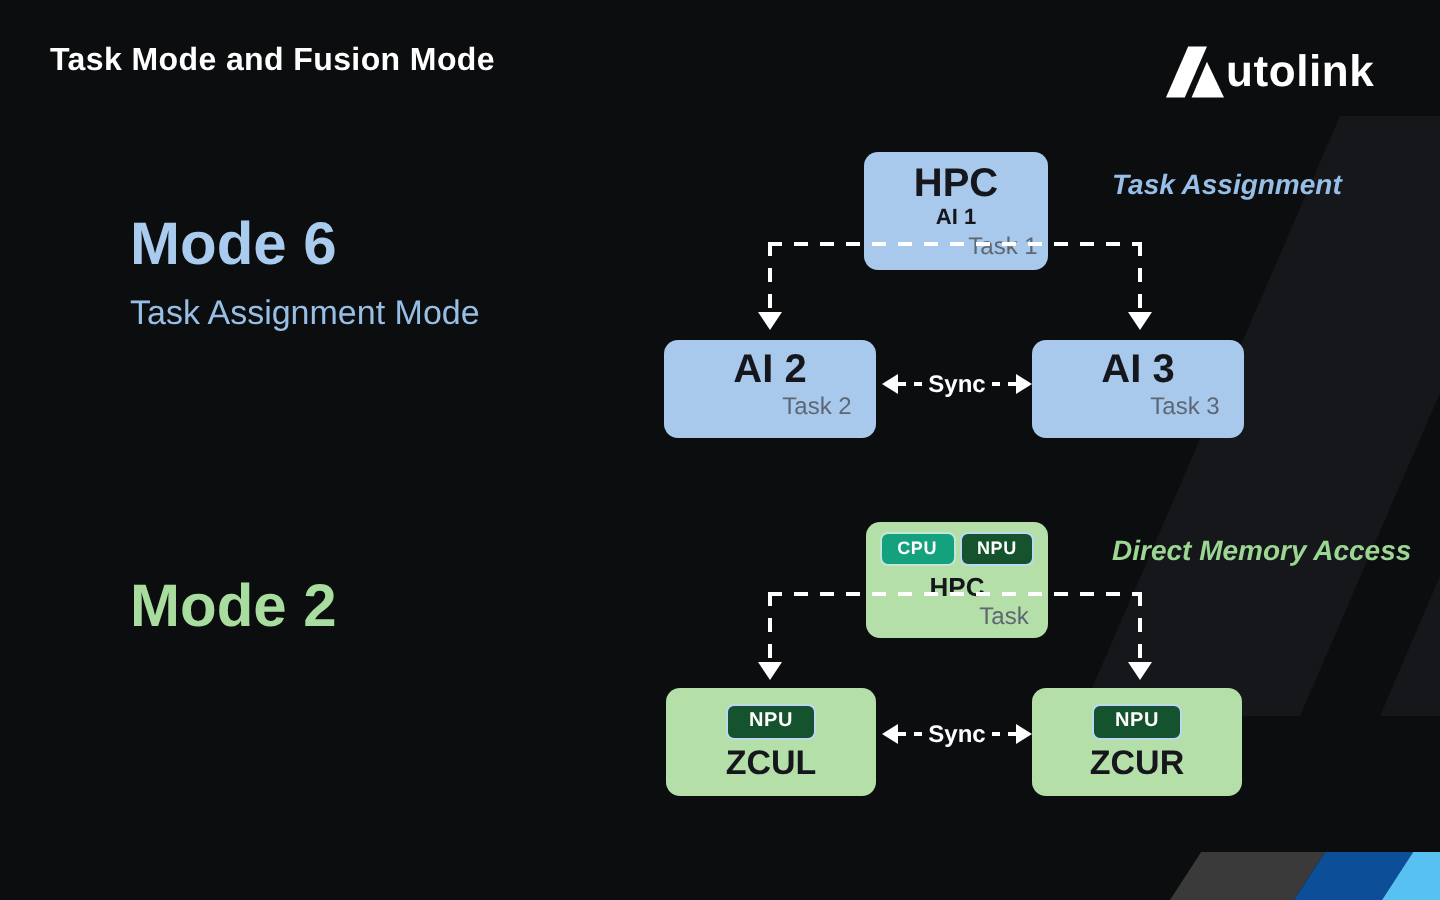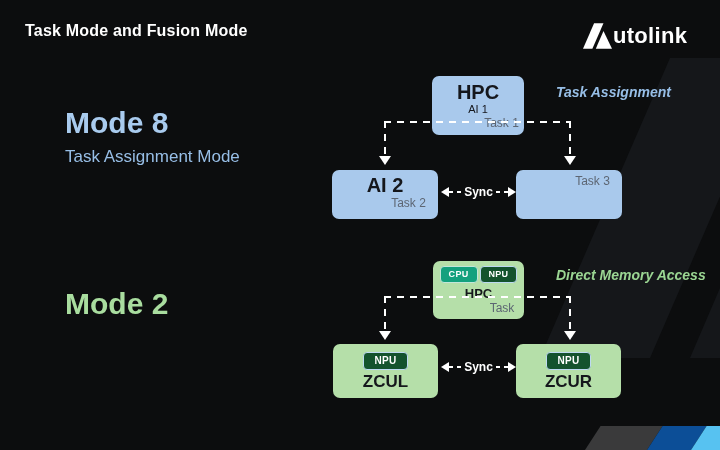--- a/index.html
+++ b/index.html
@@ -25,21 +25,21 @@
   .m1-sub-color { color:#97bee6; }
   .m2-color { color:#a9dd9f; }
   .m2-sub-color { color:#9bd693; }
   .annotation { position:absolute; font-size:14px; font-style:italic; font-weight:bold; z-index:3; }
   
   .dbox { position:absolute; border-radius:7px; text-align:center; z-index:2; color:#15171c; }
   .box-blue { background:#a9c9ec; }
   .box-green { background:#b5dfa9; }
   .dbox .t-lg { font-size:20px; font-weight:bold; line-height:22px; }
   .dbox .t-md { font-size:13px; font-weight:bold; line-height:15px; }
-  .dbox .t-sm { font-size:11px; font-weight:normal; line-height:13px; }
+  .dbox .t-sm { font-size:11px; font-weight:bold; line-height:13px; }
   .dbox .t-task { font-size:12px; color:#5d6673; line-height:14px;padding-left:47px; }
   .chip {
     display:inline-block; border-radius:4px; color:#fff; font-weight:bold;
     font-size:9px; line-height:11px; padding:2px 8px; letter-spacing:0.3px;
   }
   .chip-cpu { background:#14a17e; border:1px solid #c3e6d9; }
   .chip-npu { background:#14532d; border:1px solid #bdd9f1; }
   .chip-lg { font-size:10px; line-height:12px; padding:2px 10px; }
   
   .hline { position:absolute; height:2px; z-index:5;
@@ -76,41 +76,42 @@
 
   <div class="page-title">Task Mode and Fusion Mode</div>
   <div class="logo">
     <svg width="29" height="26" viewBox="0 0 34 30">
       <polygon points="13,0 24,0 11,30 0,30" fill="#fff"></polygon>
       <polygon points="24,9 34,30 15,30" fill="#fff"></polygon>
     </svg>
     <span class="logo-text">utolink</span>
   </div>
 
-  <div class="mode-heading m1-color" style="top:106px;">Mode 8</div>
+  <div class="mode-heading m1-color" style="top:106px;">Mode 6</div>
   <div class="mode-subheading m1-sub-color" style="top:147px;">Task Assignment Mode</div>
   <div class="annotation m1-sub-color" style="left:556px; top:84px;">Task Assignment</div>
 
   <div class="hline" style="left:384px; top:121px; width:187px;"></div>
   <div class="vline" style="left:384px; top:121px; height:36px;"></div>
   <div class="vline" style="left:569px; top:121px; height:36px;"></div>
   <div class="arrow-down" style="left:379px; top:156px;"></div>
   <div class="arrow-down" style="left:564px; top:156px;"></div>
 
   <div class="dbox box-blue" style="left:432px; top:76px; width:92px; height:54px; padding-top:5px;">
     <div class="t-lg">HPC</div>
     <div class="t-sm">AI 1</div>
     <div class="t-task">Task 1</div>
   </div>
 
   <div class="dbox box-blue" style="left:332px; top:170px; width:106px; height:45px; padding-top:4px;">
     <div class="t-lg">AI 2</div>
     <div class="t-task">Task 2</div>
   </div>
   <div class="dbox box-blue" style="left:516px; top:170px; width:106px; height:45px; padding-top:4px;">
+    <div class="t-lg">AI 3</div>
     <div class="t-task">Task 3</div>
   </div>
 
   <div class="sync" style="left:441px; top:186px;">
     <span class="tri-l"></span>
     <span class="dash"></span>
     <span class="sync-label">Sync</span>
     <span class="dash"></span>
     <span class="tri-r"></span>
   </div>

